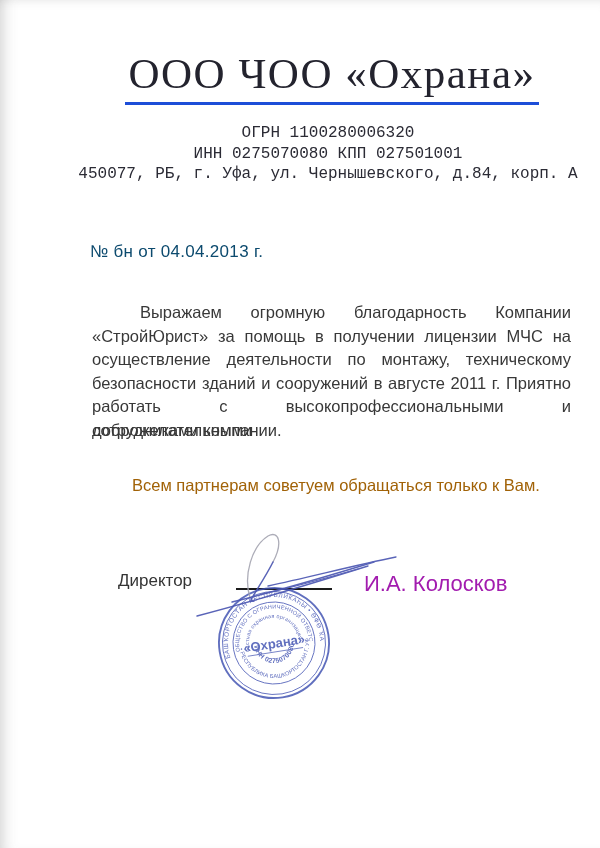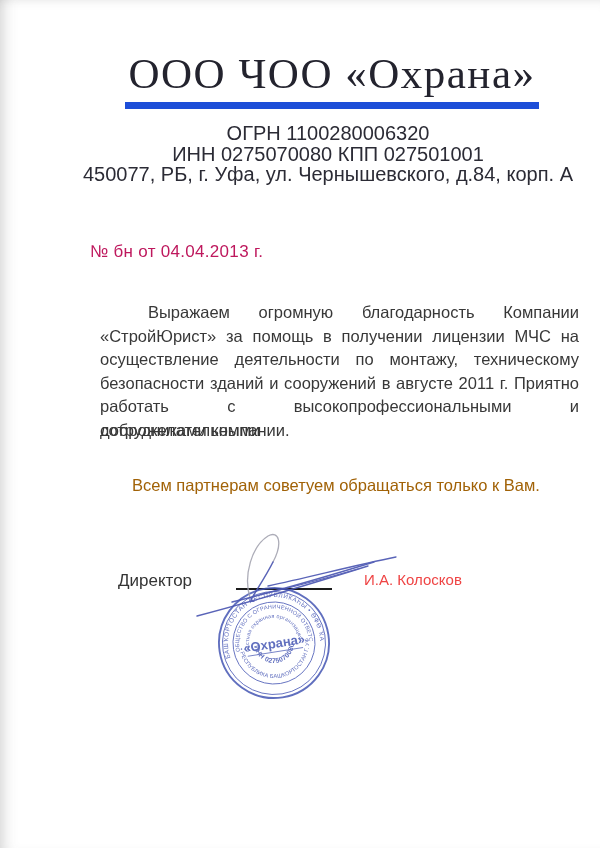--- a/index.html
+++ b/index.html
@@ -13,41 +13,41 @@
     box-shadow:inset 14px 0 16px -13px rgba(70,70,70,.30),
                inset 0 10px 12px -11px rgba(70,70,70,.15);
   }
   
   .title-wrap{position:absolute;top:48px;left:64px;right:0;text-align:center;}
   .doc-title{
     display:inline-block;
     font-family:"Liberation Serif","DejaVu Serif",serif;
     font-size:43px;line-height:52px;
     color:#23232e;letter-spacing:1.5px;
-    border-bottom:7px solid #1d4ed8;padding:0 4px 2px 4px;
+    border-bottom:3px solid #1d4ed8;padding:0 4px 2px 4px;
     white-space:nowrap;
   }
   .details{
     position:absolute;top:123px;left:56px;right:0;
     text-align:center;
-    font-family:Liberation Sans, sans-serif;
-    font-size:20px;line-height:20.5px;color:#2b2b35;
+    font-family:Liberation Mono, monospace;
+    font-size:16px;line-height:20.5px;color:#2b2b35;
   }
   
-  .ref-line{position:absolute;left:90px;top:242px;font-size:17px;color:#be185d;letter-spacing:.3px;}
+  .ref-line{position:absolute;left:90px;top:242px;font-size:17px;color:#0c4a6e;letter-spacing:.3px;}
   
-  .body-p1{position:absolute;left:100px;top:301px;width:479px;color:#383838;font-size:16.5px;}
+  .body-p1{position:absolute;left:92px;top:301px;width:479px;color:#383838;font-size:16.5px;}
   .body-p1 .ln{height:23.5px;line-height:23.5px;text-align:justify;text-align-last:justify;white-space:normal;}
   .body-p1 .ln.first{padding-left:48px;}
   .body-p1 .ln.last{text-align:right;text-align-last:left;}
   .body-p2{position:absolute;left:84px;top:474px;width:479px;color:#a16207;font-size:16.5px;line-height:23.5px;text-indent:48px;}
   
   .sig-title{position:absolute;left:118px;top:571px;font-size:17px;color:#343434;}
   .sig-rule{position:absolute;left:236px;top:572px;width:96px;height:16px;border-bottom:2px solid #1c1c1c;}
-  .sig-name{position:absolute;left:364px;top:571px;font-size:15px;color:#ef4444;}
+  .sig-name{position:absolute;left:364px;top:571px;font-size:22px;color:#a21caf;}
   
   .ink-svg{position:absolute;left:0;top:0;width:600px;height:848px;pointer-events:none;}
 </style>
 </head>
 <body>
 
 <div class="page">
 
   <div class="title-wrap">
     <span class="doc-title">ООО ЧОО «Охрана»</span>

